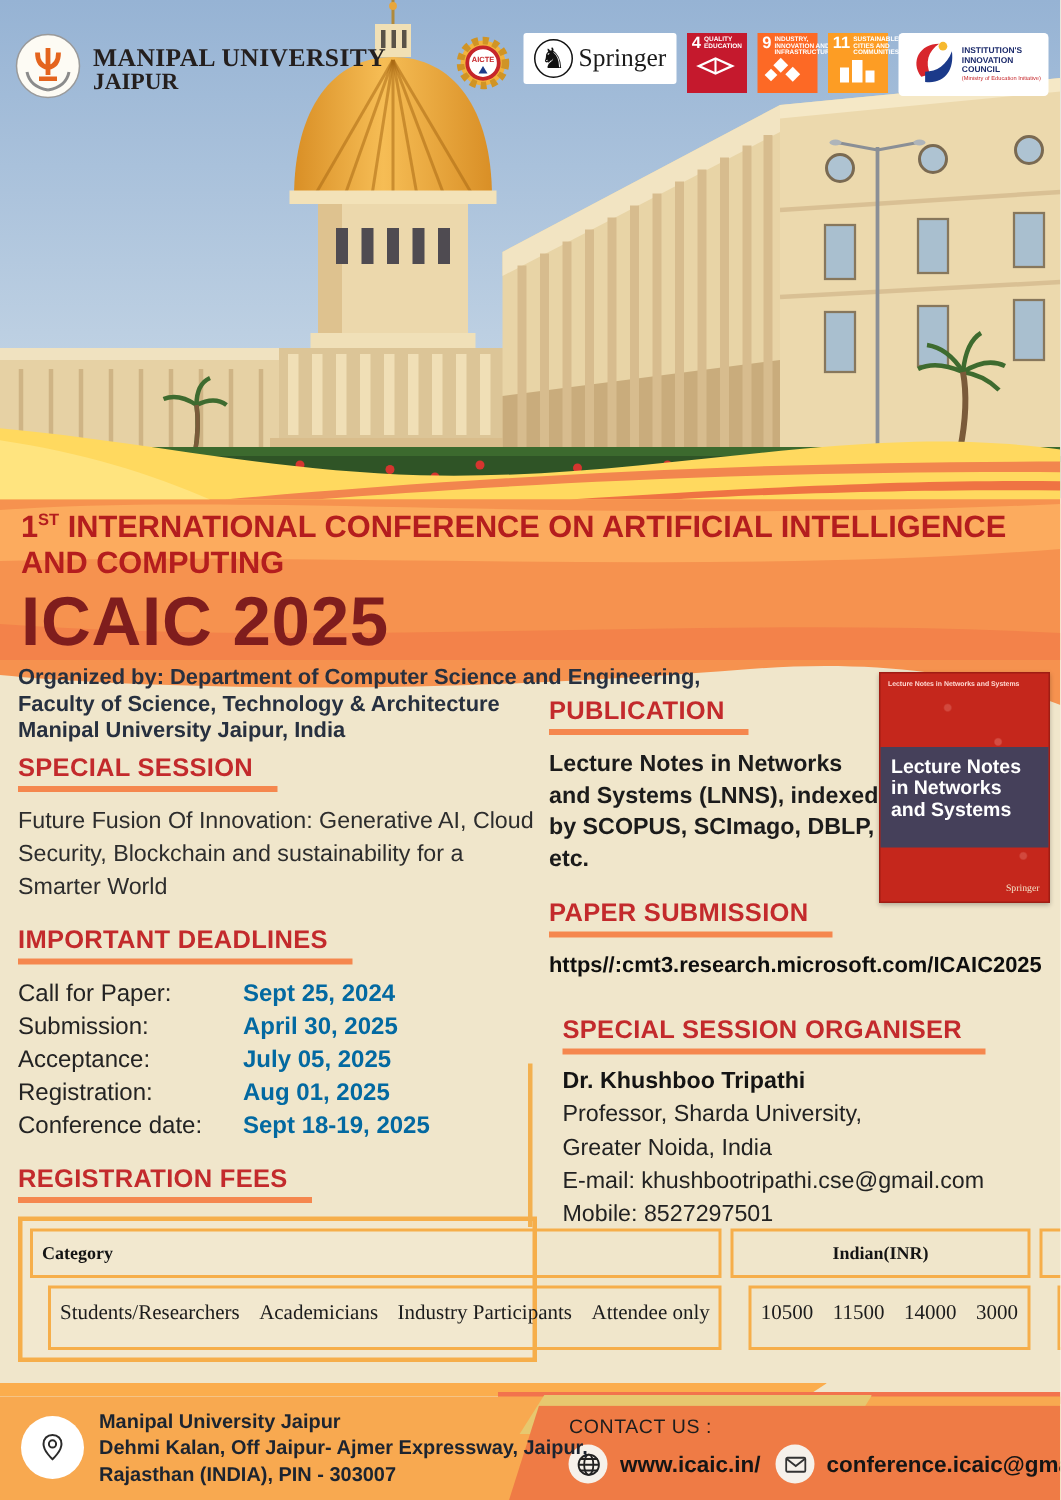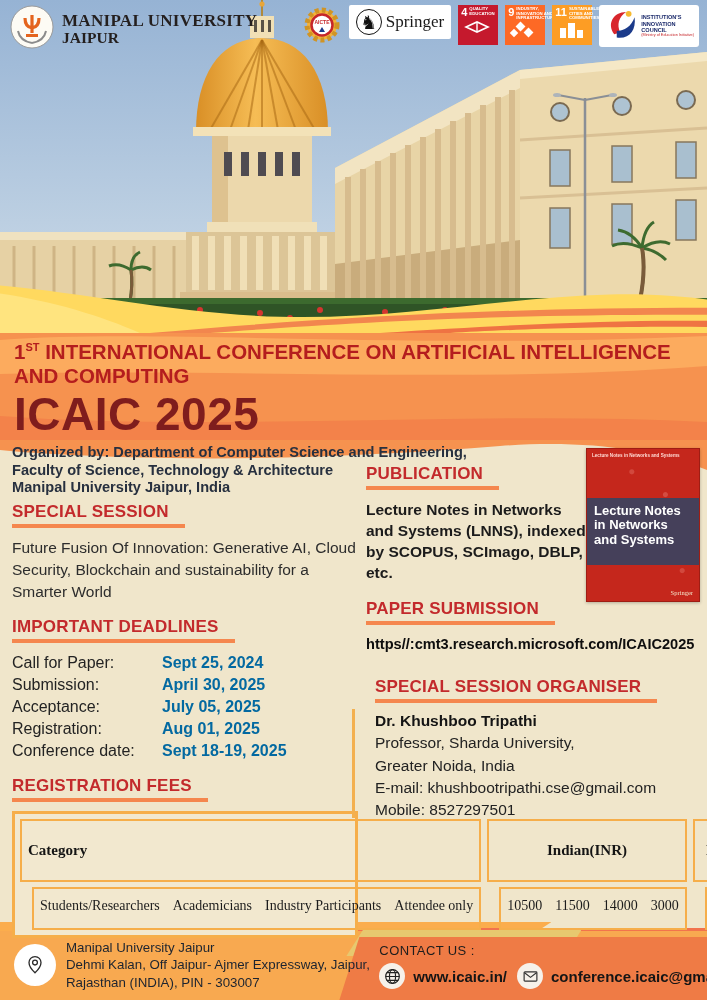--- a/index.html
+++ b/index.html
@@ -5,21 +5,21 @@
   html,body{margin:0;padding:0;}
   .poster{position:relative;width:707px;height:1000px;overflow:hidden;
     background:#f0e6cb;font-family:"Liberation Sans",sans-serif;color:#2f2f2f;}
 
   
   .hero{position:relative;height:332px;background:#a9c2dc;}
   .hero svg.building{position:absolute;inset:0;display:block;}
   .waves{position:absolute;left:0;bottom:-1px;width:707px;height:86px;z-index:3;}
 
   
-  .logobar{position:absolute;top:5px;left:10px;right:8px;display:flex;
+  .logobar{position:absolute;top:22px;left:10px;right:8px;display:flex;
     justify-content:space-between;align-items:flex-start;z-index:4;}
   .muj{display:flex;align-items:center;gap:8px;}
   .muj-name{font-family:"Liberation Serif",serif;font-weight:700;color:#241f1e;line-height:1.02;}
   .muj-name .l1{font-size:17px;letter-spacing:.3px;}
   .muj-name .l2{font-size:15.5px;}
   .rlogos{display:flex;align-items:flex-start;gap:7px;}
   .logo-box{background:#fff;border-radius:2px;display:flex;align-items:center;gap:4px;padding:4px 7px;height:34px;box-sizing:border-box;}
   .knight{font-size:19px;line-height:1;color:#111;border:1.5px solid #111;border-radius:50%;width:24px;height:24px;display:flex;align-items:center;justify-content:center;}
   .springer-word{font-family:"Liberation Serif",serif;font-size:17px;color:#1a1a1a;}
   .sdg{width:40px;height:40px;color:#fff;box-sizing:border-box;padding:2px 3px;display:flex;flex-direction:column;}
@@ -50,21 +50,21 @@
     border-bottom:4px solid #f5874e;padding:0 16px 2px 0;margin:0 0 9px 0;letter-spacing:.2px;}
   .body-text{font-size:15.5px;color:#2d2d2d;line-height:1.42;}
   .dl-row{display:flex;font-size:16px;line-height:1.38;}
   .dl-label{width:150px;color:#232323;}
   .dl-value{font-weight:700;color:#0369a1;} .gap-md{height:14px;}
 
   
   .fee-wrap{border:3px solid #f6ae4a;background:#f2e8cf;padding:5px;display:flex;gap:6px;}
   .fee-col{flex:1;display:flex;flex-direction:column;gap:5px;font-family:"Liberation Serif",serif;}
   .fee-col.c0{flex:1.25;}
-  .fee-head{border:2px solid #f6ae4a;font-weight:700;font-size:15px;color:#141414;padding:21px 6px;white-space:nowrap;}
+  .fee-head{border:2px solid #f6ae4a;font-weight:700;font-size:12px;color:#141414;padding:7px 6px;white-space:nowrap;}
   .fee-col.center .fee-head{text-align:center;}
   .fee-body{border:2px solid #f6ae4a;flex:1;padding:9px 6px 14px 6px;display:flex;gap:13px;margin-left:12px;}
   .fee-cell{font-size:14px;color:#1c1c1c;white-space:nowrap;}
   .fee-col.center .fee-cell{text-align:center;}
 
   
   .pub-text{width:224px;font-weight:700;font-size:15.5px;color:#1b1b1b;line-height:1.36;}
   .book{position:absolute;right:-4px;top:-16px;width:112px;height:152px;background:#c5271c;
     border:1px solid #9f1d13;box-shadow:0 1px 3px rgba(0,0,0,.25);z-index:1;
     background-image:radial-gradient(circle at 22% 72%, rgba(255,190,180,.28) 2px, transparent 3px),
@@ -89,21 +89,21 @@
   .strip1{position:absolute;top:0;left:0;width:78%;height:9px;background:#fbad4d;
     clip-path:polygon(0 0,100% 0,97.5% 100%,0 100%);}
   .strip2{position:absolute;top:6px;left:47%;right:0;height:8px;background:#f2734d;}
   .footband{position:absolute;top:9px;left:0;right:0;bottom:0;background:#f8a950;}
   .tanwedge{position:absolute;top:8px;left:49%;width:235px;height:26px;background:#e7c86f;
     clip-path:polygon(7% 0,100% 0,93% 100%,0 100%);}
   .darkpanel{position:absolute;left:48%;right:0;top:15px;bottom:0;background:#ef7b45;
     clip-path:polygon(20px 0,100% 0,100% 100%,0 100%);}
   .address{position:absolute;left:14px;top:17px;display:flex;align-items:center;gap:10px;z-index:2;}
   .pin-circle{width:42px;height:42px;border-radius:50%;background:#fff;display:flex;align-items:center;justify-content:center;flex:0 0 auto;}
-  .addr-text{color:#1c2430;font-size:13.3px;font-weight:400;line-height:1.3;}
+  .addr-text{color:#1c2430;font-size:13.3px;font-weight:700;line-height:1.3;}
   .contact{position:absolute;left:0;right:0;top:6px;padding-left:40px;color:#1d1d1d;}
   .contact-h{font-size:13px;letter-spacing:.4px;margin-bottom:5px;}
   .contact-row{display:flex;align-items:center;gap:10px;}
   .citem{display:flex;align-items:center;gap:8px;}
   .cicon{width:26px;height:26px;border-radius:50%;background:#f6f1ea;display:flex;align-items:center;justify-content:center;}
   .clink{font-size:15px;font-weight:700;color:#151515;}
 </style>
 </head>
 <body>
 

